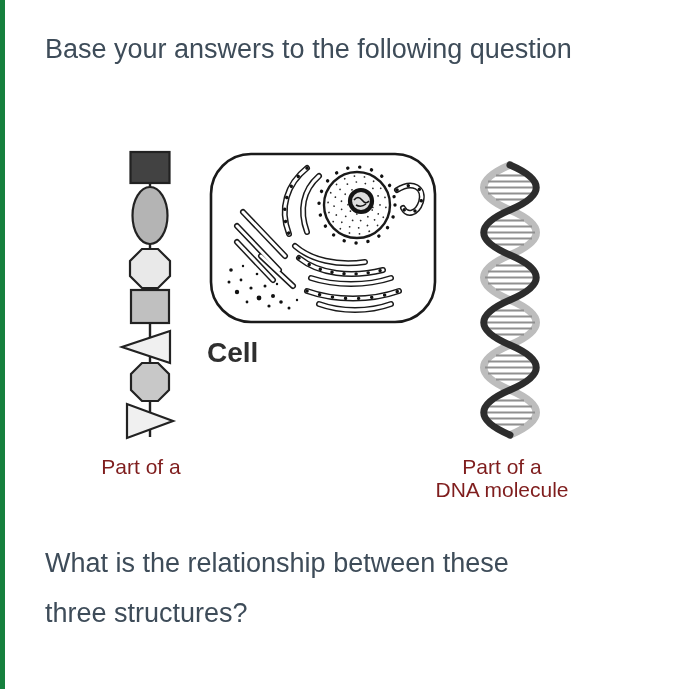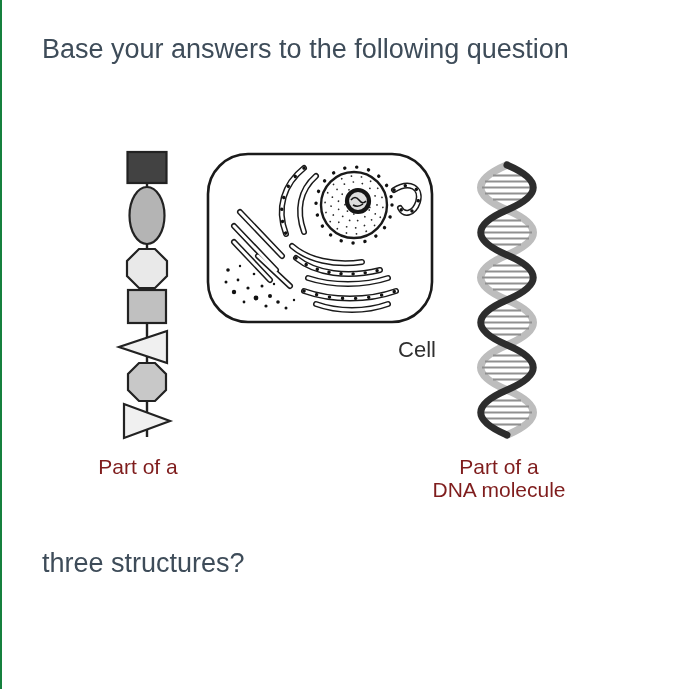--- a/index.html
+++ b/index.html
@@ -1,21 +1,21 @@
 <!DOCTYPE html>
 <html><head>
 <meta charset="utf-8">
 <style>
   html, body { margin: 0; padding: 0; background: #ffffff; }
   #page {
     position: relative;
     width: 690px;
     height: 689px;
     background: #ffffff;
-    border-left: 2px solid #15803d;
+    border-left: 5px solid #15803d;
     box-sizing: border-box;
     overflow: hidden;
     font-family: "Liberation Sans", sans-serif;
   }
   .body-text {
     position: absolute;
     left: 40px;
     color: #3e4c59;
     font-size: 27px;
     line-height: 50px;
@@ -32,23 +32,24 @@
     text-align: center;
     color: #7f1d1d;
     font-size: 21px;
     line-height: 23px;
   }
   #protein-caption { left: 36px;  width: 200px; top: 455px; }
   #dna-caption     { left: 397px; width: 200px; top: 455px; }
   #cell-caption {
     position: absolute;
     left: 202px; width: 232px; top: 337px;
-    text-align: right;
+    text-align: left;
     color: #2f2f2f;
-    font-size: 22px;
+    font-size: 28px;
+    font-weight: bold;
   }
 </style>
 </head>
 <body>
 
 <div id="page">
 
   <div id="intro-text" class="body-text">
     <div>Base your answers to the following question</div>
   </div>
@@ -195,16 +196,17 @@
 
   <div id="protein-caption" class="caption">
     <div>Part of a</div>
   </div>
   <div id="dna-caption" class="caption">
     <div>Part of a</div>
     <div>DNA molecule</div>
   </div>
 
   <div id="question-text" class="body-text">
+    <div>What is the relationship between these</div>
     <div>three structures?</div>
   </div>
 
 </div>
 
 </body></html>

